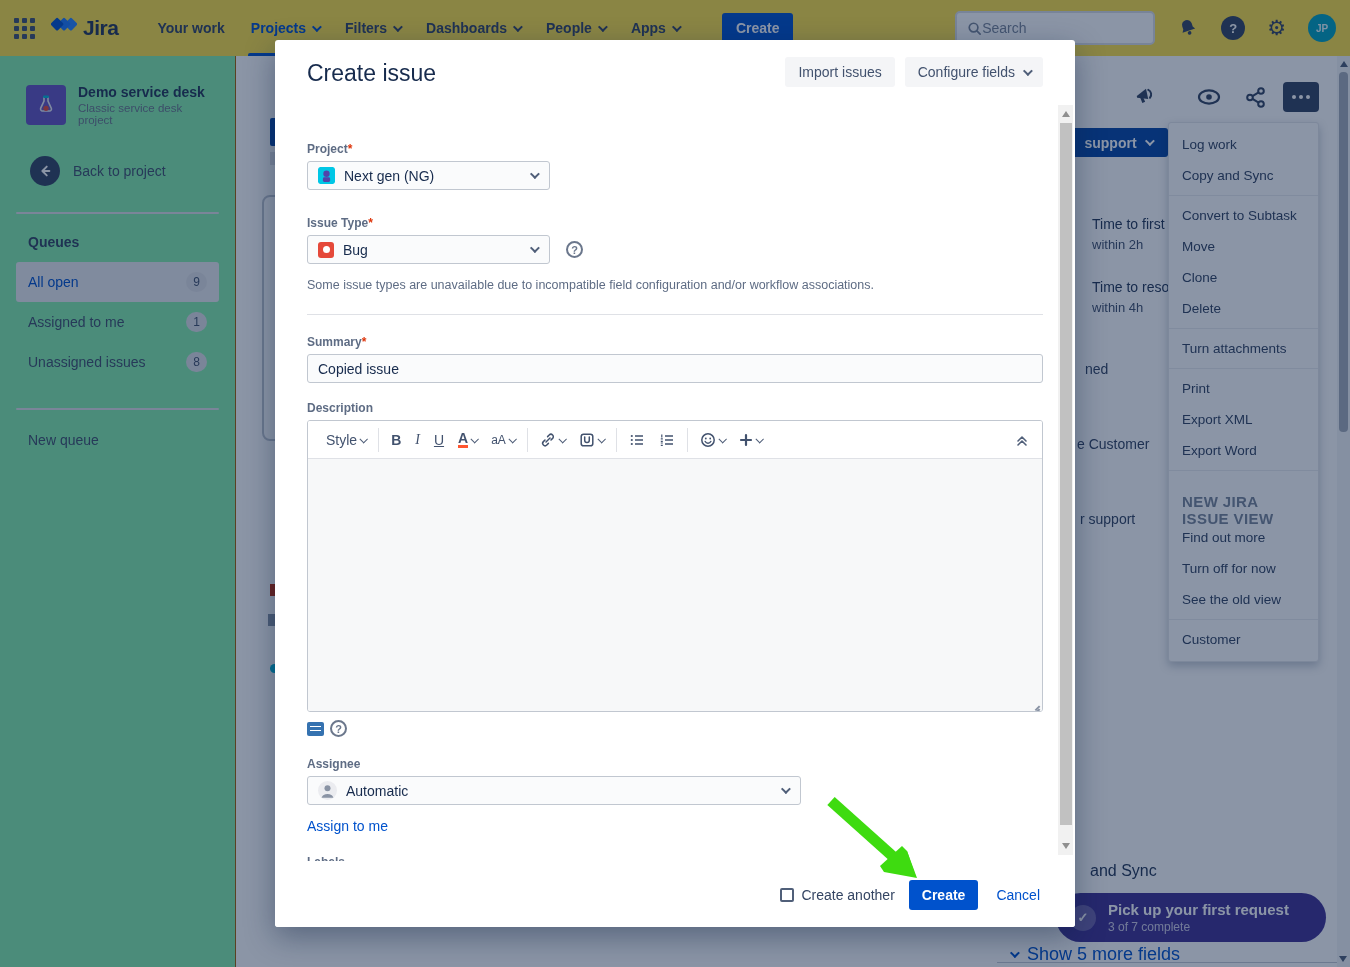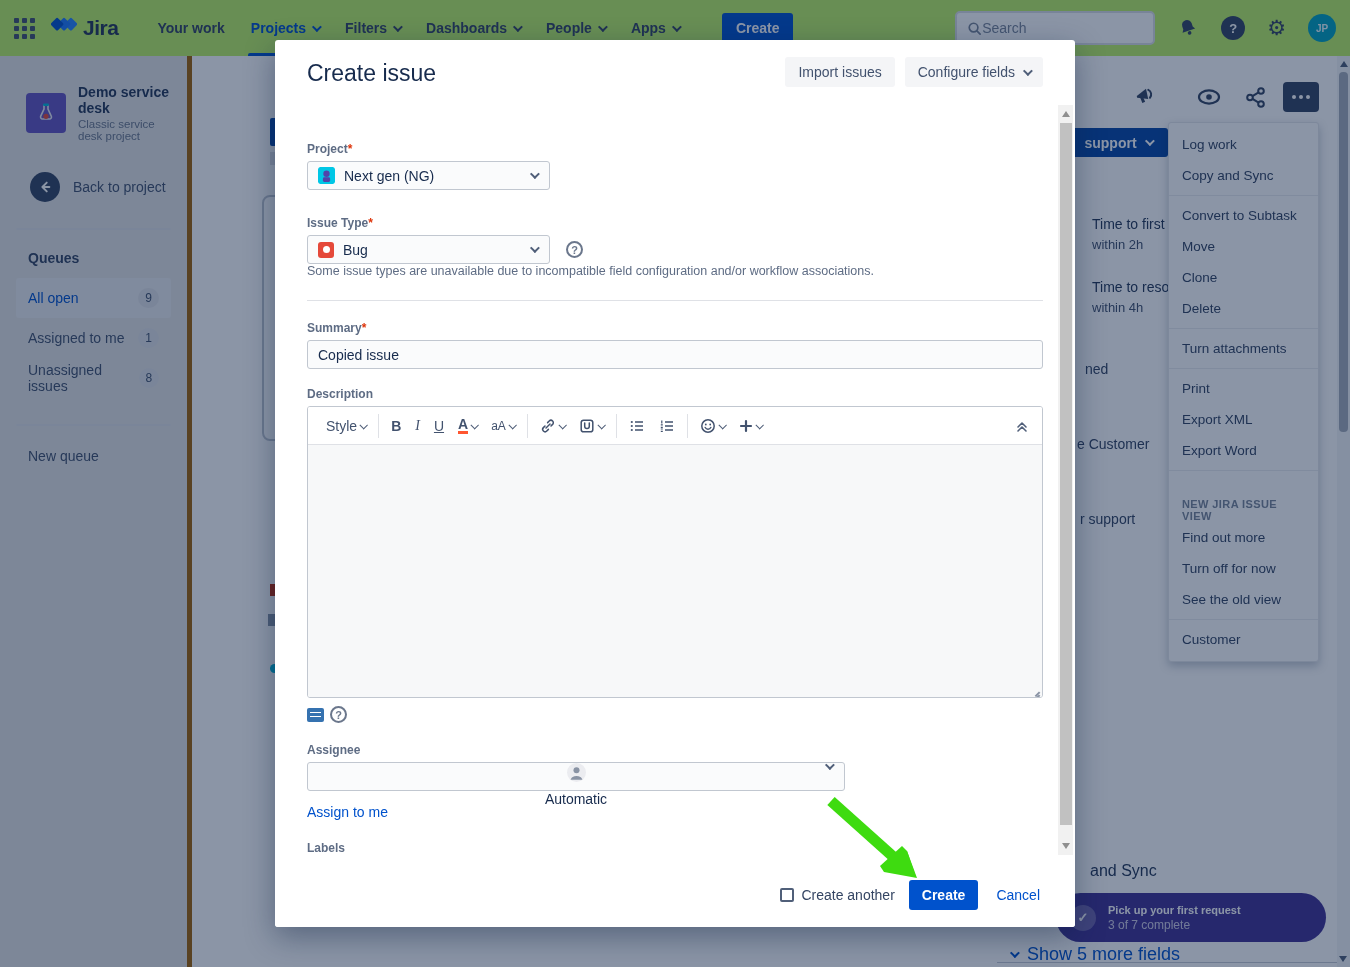--- a/index.html
+++ b/index.html
@@ -1,21 +1,21 @@
 <!DOCTYPE html>
 <html><head>
 <meta charset="utf-8">
 <style>
   * { margin:0; padding:0; box-sizing:border-box; }
   html,body { width:1350px; height:967px; overflow:hidden; }
   body { font-family:"Liberation Sans", sans-serif; position:relative; background:#fff; }
   .page { position:absolute; inset:0; width:1350px; height:967px; overflow:hidden; }
 
   
-  .navbar { position:absolute; top:0; left:0; right:0; height:56px; background:#bef264; display:flex; align-items:center; padding:0 14px; z-index:1; }
+  .navbar { position:absolute; top:0; left:0; right:0; height:56px; background:#fde047; display:flex; align-items:center; padding:0 14px; z-index:1; }
   .nav-left { display:flex; align-items:center; gap:14px; }
   .grid-icon { display:grid; grid-template-columns:repeat(3,5px); grid-template-rows:repeat(3,5px); gap:3px; margin-right:2px; cursor:pointer; }
   .grid-icon i { background:#42526E; border-radius:1px; }
   .logo { display:flex; align-items:center; gap:6px; cursor:pointer; }
   .logo-text { font-size:21px; font-weight:700; color:#253858; letter-spacing:-0.5px; }
   .nav-items { display:flex; align-items:center; margin-left:12px; }
   .nav-item { display:flex; align-items:center; gap:6px; padding:0 13px; height:56px; font-size:14px; font-weight:600; color:#344563; cursor:pointer; position:relative; }
   .nav-item.active { color:#0052CC; }
   .nav-item.active::after { content:""; position:absolute; left:10px; right:10px; bottom:0; height:3px; background:#0052CC; border-radius:2px 2px 0 0; }
   .chev { width:7px; height:7px; border-right:2px solid currentColor; border-bottom:2px solid currentColor; transform:rotate(45deg) translateY(-2px); display:inline-block; }
@@ -23,21 +23,21 @@
   .nav-right { margin-left:auto; display:flex; align-items:center; gap:22px; }
   .search-box { width:200px; height:34px; border:2px solid #DCDFE4; border-radius:5px; display:flex; align-items:center; padding:0 10px; background:#fff;margin-left:17px; }
   .search-box input { border:none; outline:none; font-size:14px; color:#344563; width:140px; background:transparent; }
   .search-box input::placeholder { color:#7A869A; }
   .icon-btn { cursor:pointer; display:flex; align-items:center; justify-content:center; }
   .help-circle { width:24px; height:24px; border-radius:50%; background:#344563; color:#fff; font-size:13px; font-weight:700; display:flex; align-items:center; justify-content:center; }
   .gear-glyph { font-family:"DejaVu Sans", sans-serif; font-size:21px; color:#344563; line-height:1; }
   .avatar { width:28px; height:28px; border-radius:50%; background:#00A3BF; color:#E7F9FC; font-size:10px; font-weight:700; display:flex; align-items:center; justify-content:center; }
 
   
-  .sidebar { position:absolute; top:56px; left:0; width:192px; bottom:0; background:#e5e5e5; border-right:5px solid #a16207; padding:28px 16px; z-index:1; }
+  .sidebar { position:absolute; top:56px; left:0; width:236px; bottom:0; background:#86efac; border-right:1px solid #a16207; padding:28px 16px; z-index:1; }
   .proj-row { display:flex; align-items:center; gap:12px; margin-bottom:30px; padding-left:10px; }
   .proj-avatar { width:40px; height:40px; border-radius:4px; background:#6554C0; display:flex; align-items:center; justify-content:center; flex:none; }
   .proj-name { font-size:14px; font-weight:700; color:#253858; }
   .proj-sub { font-size:11.5px; color:#6B778C; margin-top:2px; }
   .back-row { display:flex; align-items:center; gap:13px; margin-bottom:26px; padding-left:14px; cursor:pointer; }
   .back-circle { width:30px; height:30px; border-radius:50%; background:#344563; color:#fff; display:flex; align-items:center; justify-content:center; }
   .back-label { font-size:14px; color:#42526E; }
   .side-divider { height:2px; background:#DFE1E6; border-radius:1px; margin:0 0 20px 0; }
   .queues-head { font-size:14px; font-weight:700; color:#344563; padding-left:12px; margin-bottom:12px; }
   .queue-item { height:40px; display:flex; align-items:center; justify-content:space-between; padding:0 12px; border-radius:3px; font-size:14px; color:#42526E; cursor:pointer; }
@@ -48,62 +48,62 @@
   
   .content-bg { position:absolute; top:56px; left:241px; right:13px; bottom:0; background:#fff; z-index:0; }
   .frag { position:absolute; font-size:14px; color:#344563; white-space:nowrap; }
   .sla-title { position:absolute; font-size:14px; color:#253858; }
   .sla-sub { position:absolute; font-size:13px; color:#42526E; }
   .status-btn { position:absolute; left:1068px; top:128px; width:100px; height:29px; background:#0747A6; border-radius:3px; color:#fff; font-size:14px; font-weight:700; display:flex; align-items:center; justify-content:center; gap:8px; cursor:pointer; }
   .more-btn { position:absolute; left:1283px; top:82px; width:36px; height:30px; background:#344563; border-radius:4px; display:flex; align-items:center; justify-content:center; gap:3px; cursor:pointer; }
   .more-btn i { width:4px; height:4px; border-radius:50%; background:#fff; }
   .banner { position:absolute; left:1056px; top:893px; width:270px; height:49px; background:#403294; border-radius:26px; display:flex; align-items:center; gap:12px; padding:0 14px; cursor:pointer; }
   .banner-check { width:26px; height:26px; border-radius:50%; background:rgba(255,255,255,0.25); color:#fff; font-size:13px; font-weight:700; display:flex; align-items:center; justify-content:center; flex:none; }
-  .banner-title { color:#fff; font-size:11px; font-weight:700; }
+  .banner-title { color:#fff; font-size:15px; font-weight:700; }
   .banner-sub { color:rgba(255,255,255,0.75); font-size:12px; margin-top:2px; }
   .show-more { position:absolute; left:1010px; top:944px; display:flex; align-items:center; gap:10px; color:#0052CC; font-size:18px; cursor:pointer; }
   .show-more .chev { border-color:#0052CC; border-width:2.5px; }
   .bottom-line { position:absolute; left:997px; top:962px; width:340px; height:1px; background:#C5CBD3; }
   .page-scrollbar { position:absolute; top:56px; right:0; width:13px; bottom:0; background:#F4F5F7; z-index:1; }
   .page-scrollbar .thumb { position:absolute; top:16px; left:2px; width:9px; height:360px; background:#A5ADBA; border-radius:4px; }
   .tri-up { width:0; height:0; border-left:4px solid transparent; border-right:4px solid transparent; border-bottom:6px solid #505F79; margin:5px auto 0; }
   .tri-down { width:0; height:0; border-left:4px solid transparent; border-right:4px solid transparent; border-top:6px solid #505F79; margin:0 auto; position:absolute; bottom:5px; left:2px; }
 
   
   .sliver { position:absolute; }
 
   
   .ctx-menu { position:absolute; left:1168px; top:122px; width:151px; background:#fff; border:1px solid #E4E6EA; border-radius:3px; box-shadow:0 4px 10px rgba(9,30,66,0.25); padding:6px 0; z-index:2; }
   .ctx-item { height:31px; display:flex; align-items:center; padding:0 13px; font-size:13.5px; color:#344563; white-space:nowrap; cursor:pointer; }
   .ctx-divider { height:1px; background:#EBECF0; margin:4px 0; }
-  .ctx-header { height:24px; display:flex; align-items:center; padding:0 13px; font-size:11px; font-weight:600; letter-spacing:0.4px; color:#7A869A;margin-top:27px; }
+  .ctx-header { height:24px; display:flex; align-items:center; padding:0 13px; font-size:15px; font-weight:600; letter-spacing:0.4px; color:#7A869A;margin-top:27px; }
 
   
   .overlay { position:absolute; inset:0; background:rgba(9,30,66,0.47); z-index:5; }
 
   
   .modal { position:absolute; left:275px; top:40px; width:800px; height:887px; background:#fff; border-radius:3px; box-shadow:0 10px 30px rgba(9,30,66,0.4); z-index:10; }
   .m-header { position:absolute; top:0; left:0; right:0; height:56px; padding:20px 32px 0; }
   .m-title { font-size:23px; font-weight:500; color:#172B4D; }
   .m-header-btns { position:absolute; top:17px; right:32px; display:flex; gap:10px; }
   .subtle-btn { height:30px; padding:0 13px; background:#F4F5F7; border:none; border-radius:3px; color:#42526E; font-size:14px; display:flex; align-items:center; gap:8px; cursor:pointer; font-family:inherit; }
   .subtle-btn .chev { border-color:#505F79; }
   .m-content { position:absolute; top:56px; left:0; right:16px; bottom:66px; padding:22px 16px 0 32px; overflow:hidden; }
   .f-label { font-size:12px; font-weight:600; color:#5E6C84; margin-bottom:5px; }
   .req { color:#DE350B; font-size:12px; vertical-align:top; }
   .sel { height:29px; background:#FAFBFC; border:1px solid #C1C7D0; border-radius:3px; display:flex; align-items:center; padding:0 10px; gap:9px; font-size:14px; color:#172B4D; cursor:pointer; position:relative; }
   .sel .chev { position:absolute; right:12px; border-color:#505F79; }
   .sel-243 { width:243px; }
-  .sel-494 { width:538px;flex-direction:column; }
+  .sel-494 { width:494px; }
   .mini-avatar { width:17px; height:17px; border-radius:2px; flex:none; }
   .bug-icon { width:16px; height:16px; border-radius:3px; background:#E5493A; display:flex; align-items:center; justify-content:center; flex:none; }
   .bug-icon i { width:7px; height:7px; border-radius:50%; background:#fff; display:block; }
   .help-q { width:17px; height:17px; border:2px solid #6B778C; border-radius:50%; color:#6B778C; font-size:11px; font-weight:700; display:inline-flex; align-items:center; justify-content:center; }
   .it-row { display:flex; align-items:center; gap:16px; }
-  .note { font-size:12.5px; color:#5E6C84; }
+  .note { font-size:12.5px; color:#5E6C84; margin-top:14px; }
   .m-hr { border:none; border-top:1px solid #DFE1E6; margin:22px 0 20px; }
   .text-input { width:100%; height:29px; background:#FAFBFC; border:1px solid #C1C7D0; border-radius:3px; padding:0 10px; font-size:14px; color:#172B4D; font-family:inherit; }
   .editor { border:1px solid #C1C7D0; border-radius:3px; height:292px; display:flex; flex-direction:column; position:relative; overflow:hidden; }
   .toolbar { height:38px; background:#fff; border-bottom:1px solid #DFE1E6; display:flex; align-items:center; padding:0 6px; }
   .tb-group { display:flex; align-items:center; height:24px; padding:0 6px; border-left:1px solid #DFE1E6; gap:2px; }
   .tb-group:first-child { border-left:none; }
   .tb-btn { display:flex; align-items:center; gap:3px; padding:3px 6px; border-radius:3px; color:#42526E; font-size:14px; cursor:pointer; }
   .tb-bold { font-weight:700; }
   .tb-italic { font-style:italic; font-family:"Liberation Serif", serif; }
   .tb-under { text-decoration:underline; }

